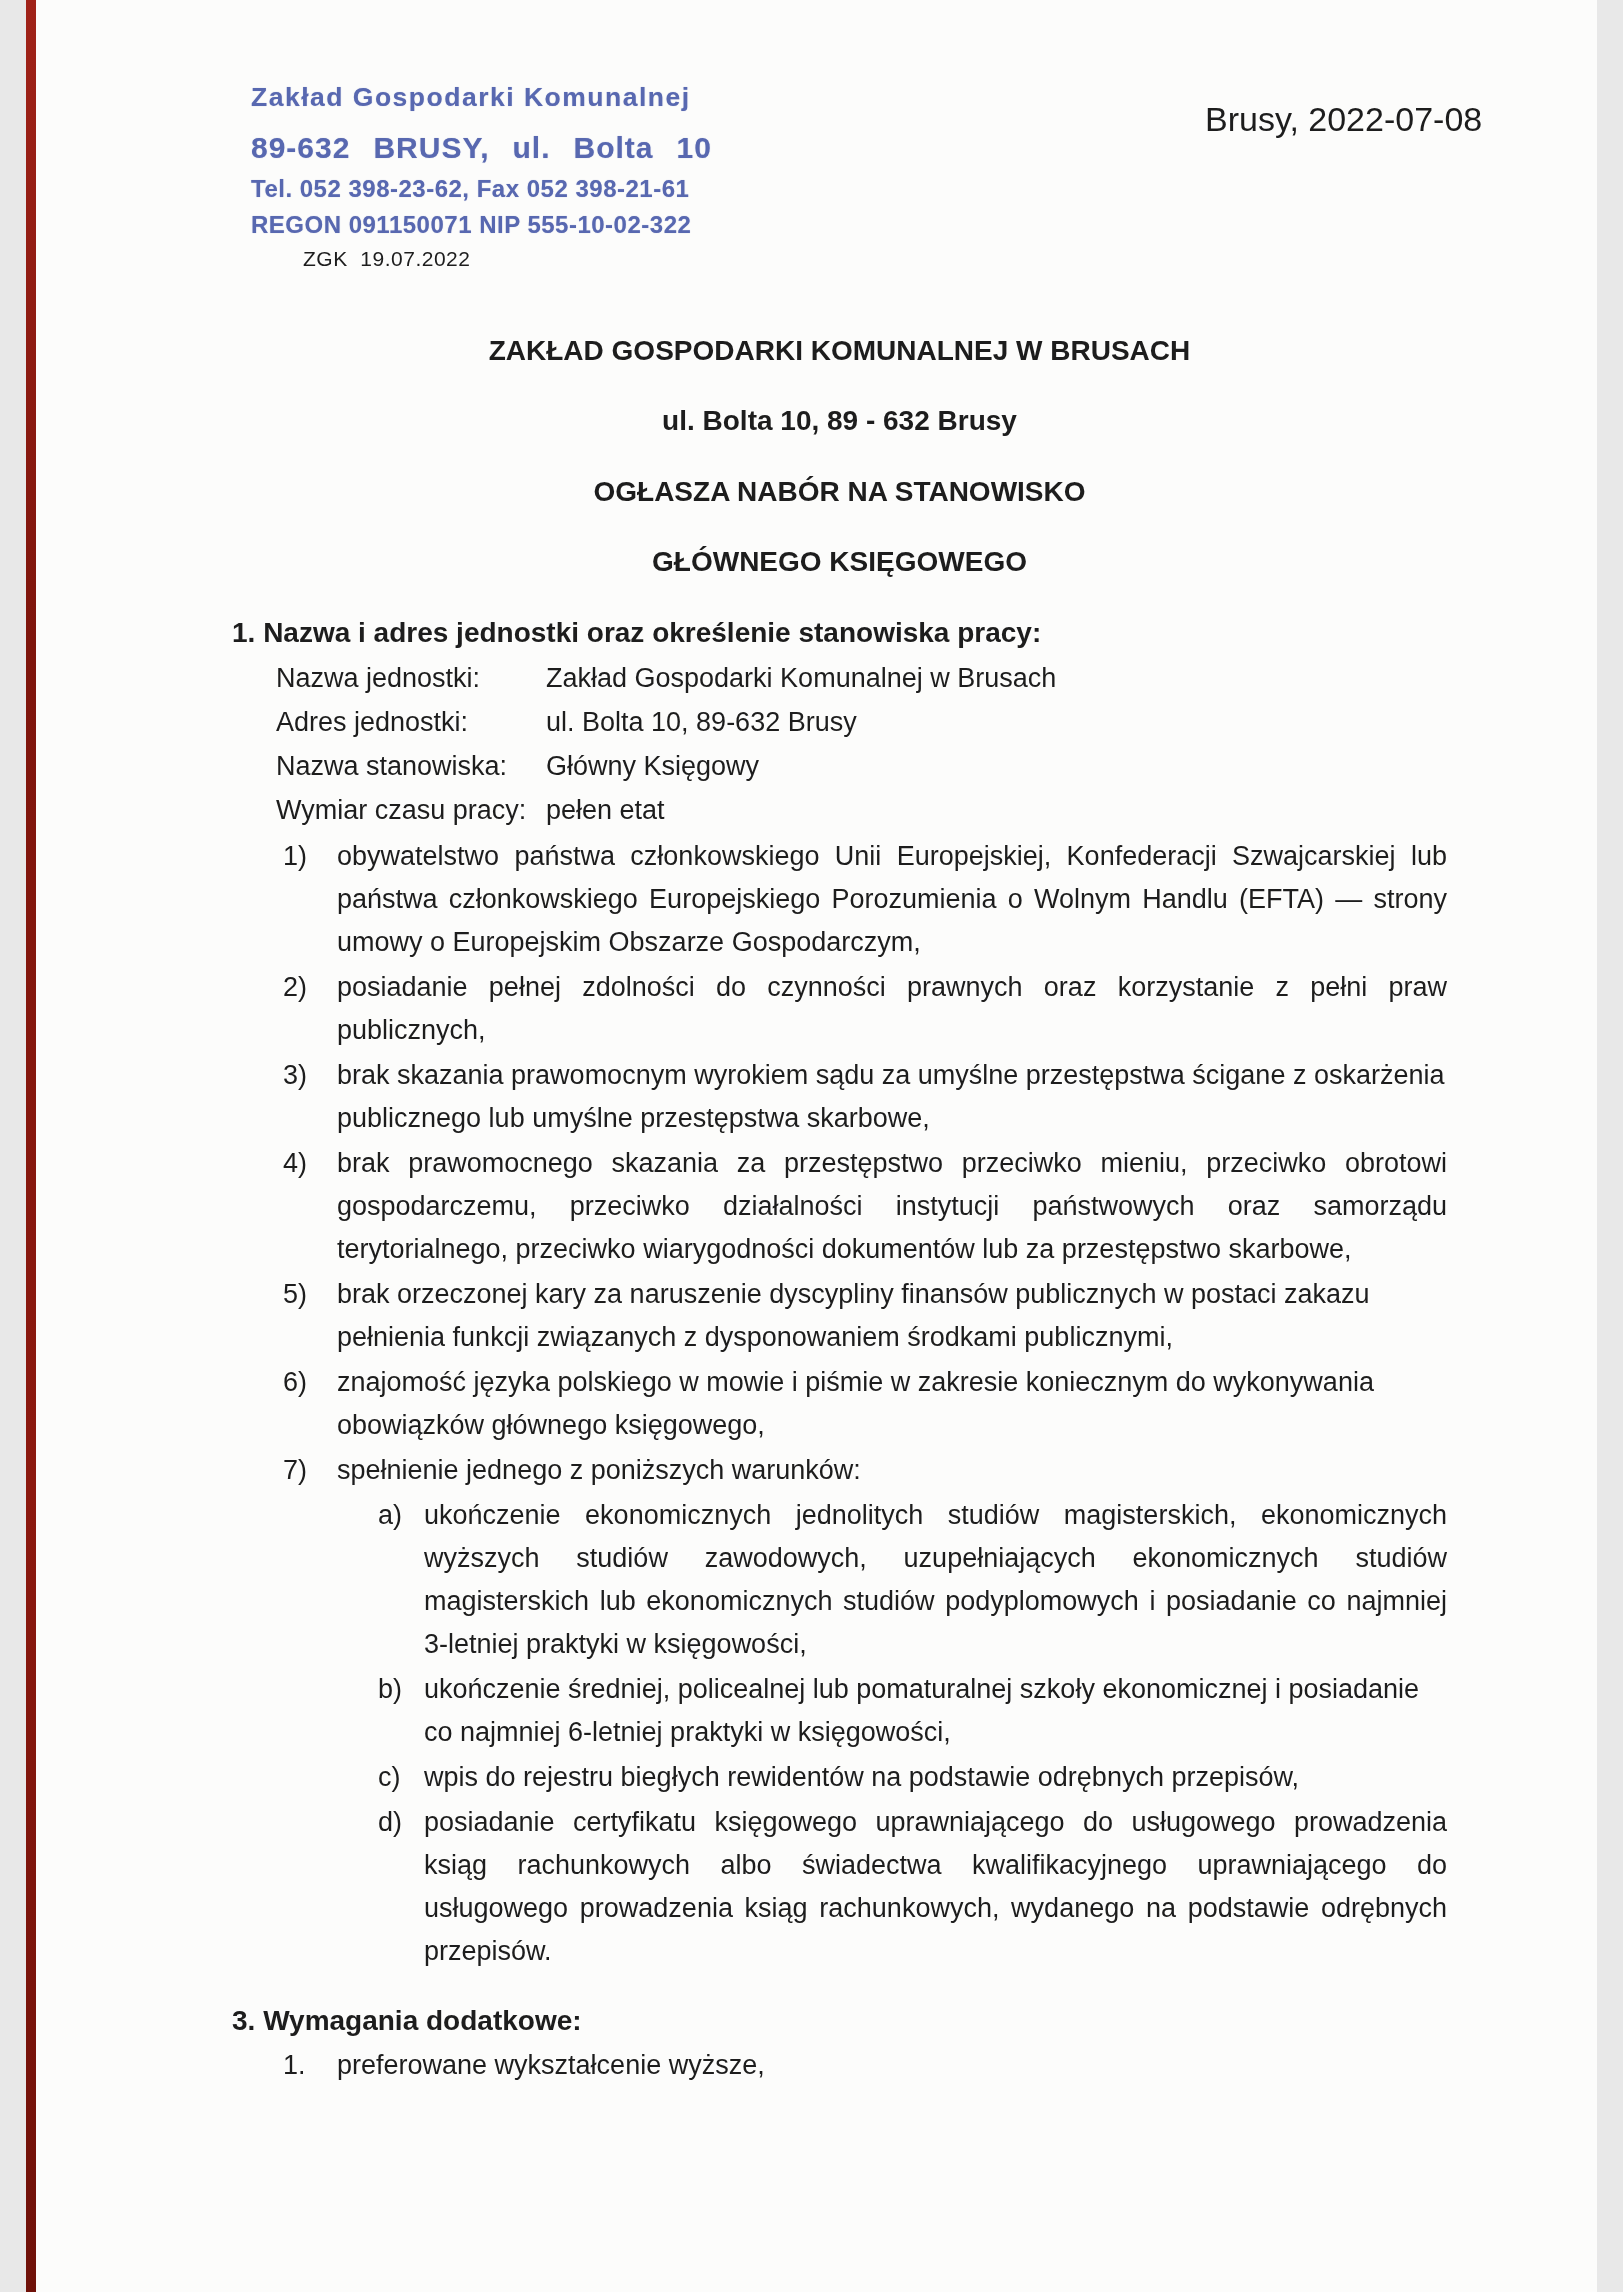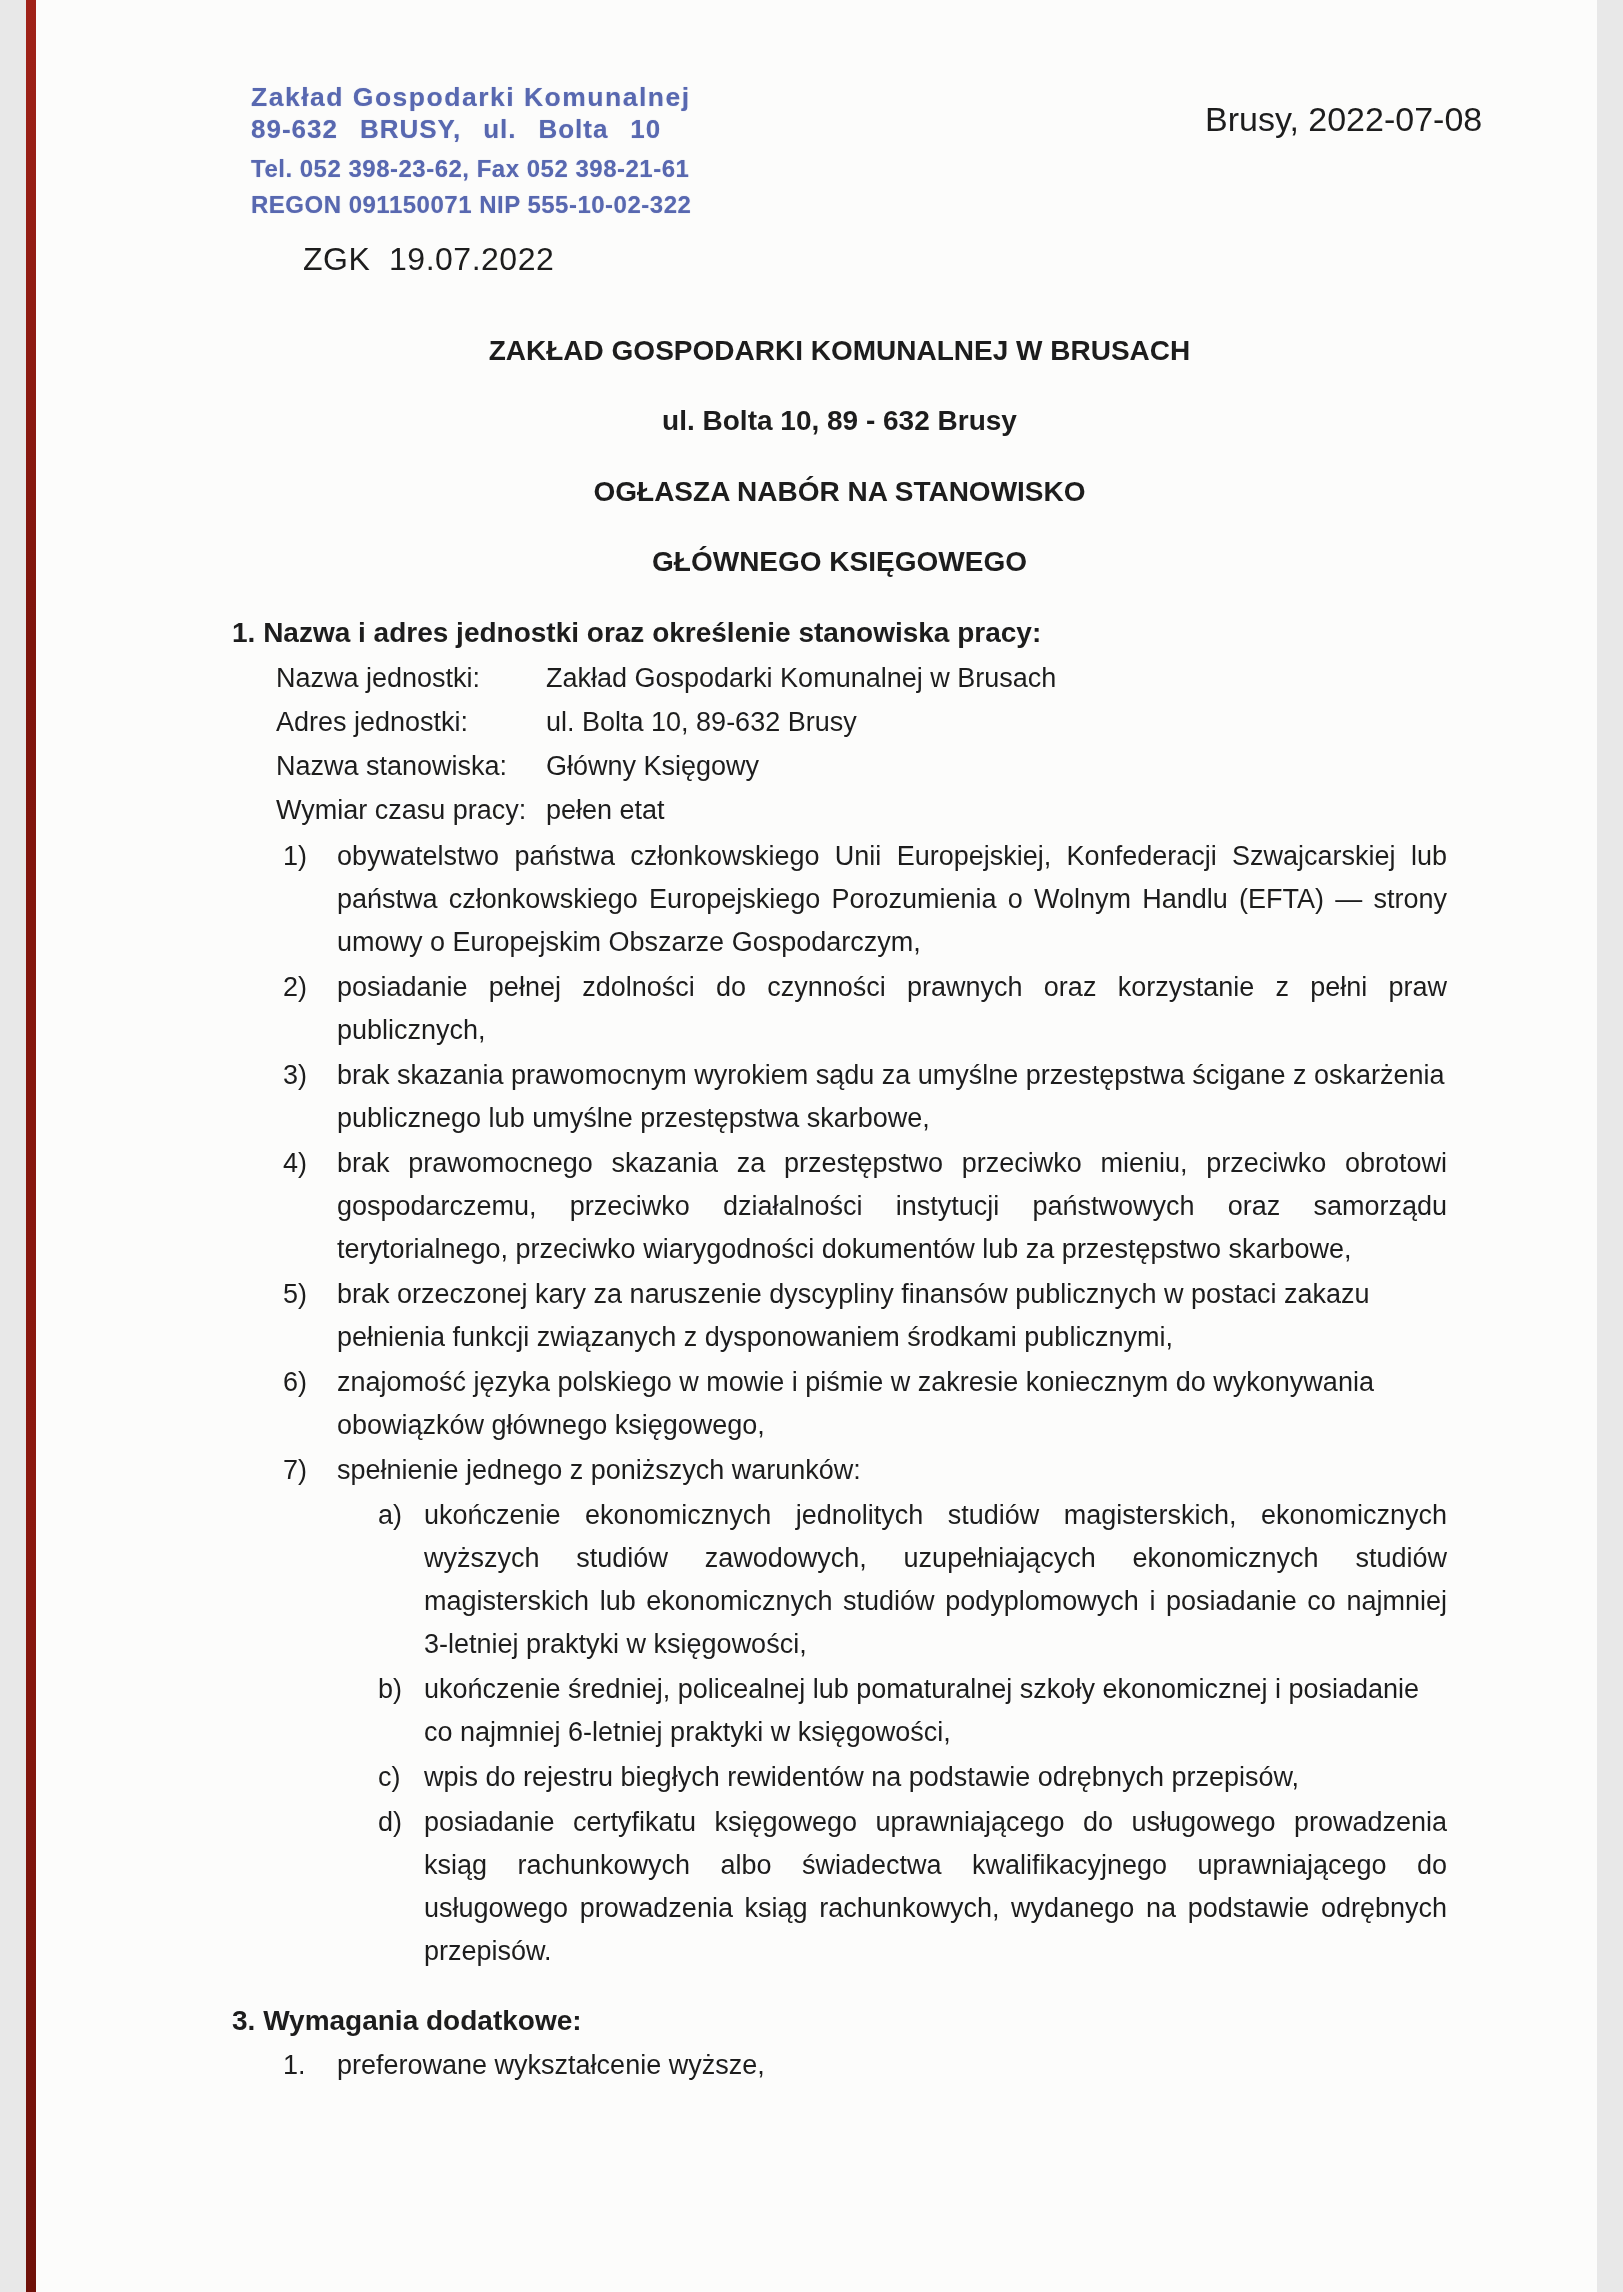--- a/index.html
+++ b/index.html
@@ -25,30 +25,30 @@
   }
   
   .stamp{
     position:absolute;left:225px;top:82px;
     color:var(--stamp-blue);
     font-weight:bold;
     opacity:.93;
     text-shadow:0 0 1px rgba(76,93,171,.45);
   }
   .stamp .s1{font-size:26.5px;letter-spacing:1.5px;}
-  .stamp .s2{font-size:26px;letter-spacing:1px;word-spacing:13.7px;margin-top:1px;}
+  .stamp .s2{font-size:30px;letter-spacing:1px;word-spacing:13.7px;margin-top:18px;}
   .stamp .s3{font-size:24px;letter-spacing:0.5px;margin-top:9.8px;}
   .stamp .s4{font-size:24px;letter-spacing:0.5px;margin-top:7.8px;}
   .date{
     position:absolute;left:1179px;top:100px;
     font-size:34px;
   }
   .ref{
-    position:absolute;left:277px;top:241px;
-    font-size:32px;white-space:pre;letter-spacing:0.5px;
+    position:absolute;left:277px;top:247px;
+    font-size:21px;white-space:pre;letter-spacing:0.5px;
   }
   .content{
     position:absolute;left:206px;top:329px;width:1215px;
   }
   .h-center{
     text-align:center;font-weight:bold;font-size:28px;
     line-height:43px;margin:0 0 27.4px 0;
   }
   .sec-title{
     font-weight:bold;font-size:28px;line-height:43px;margin:0;

